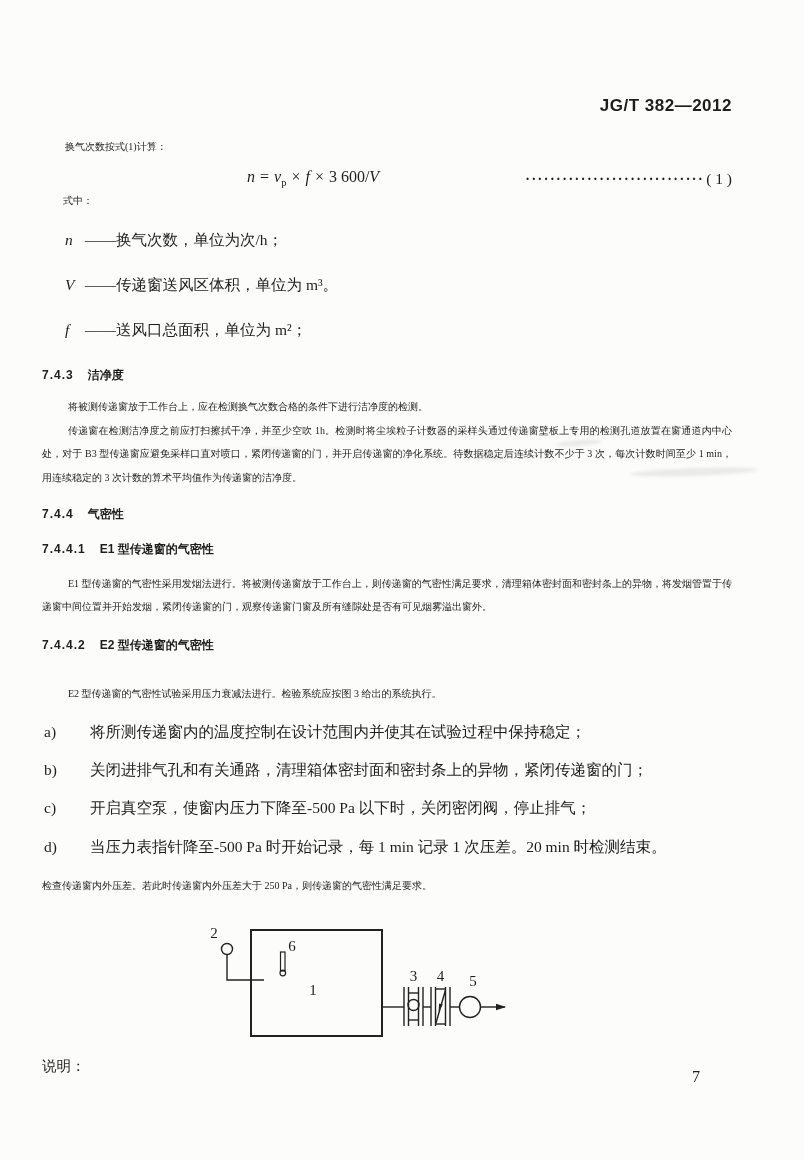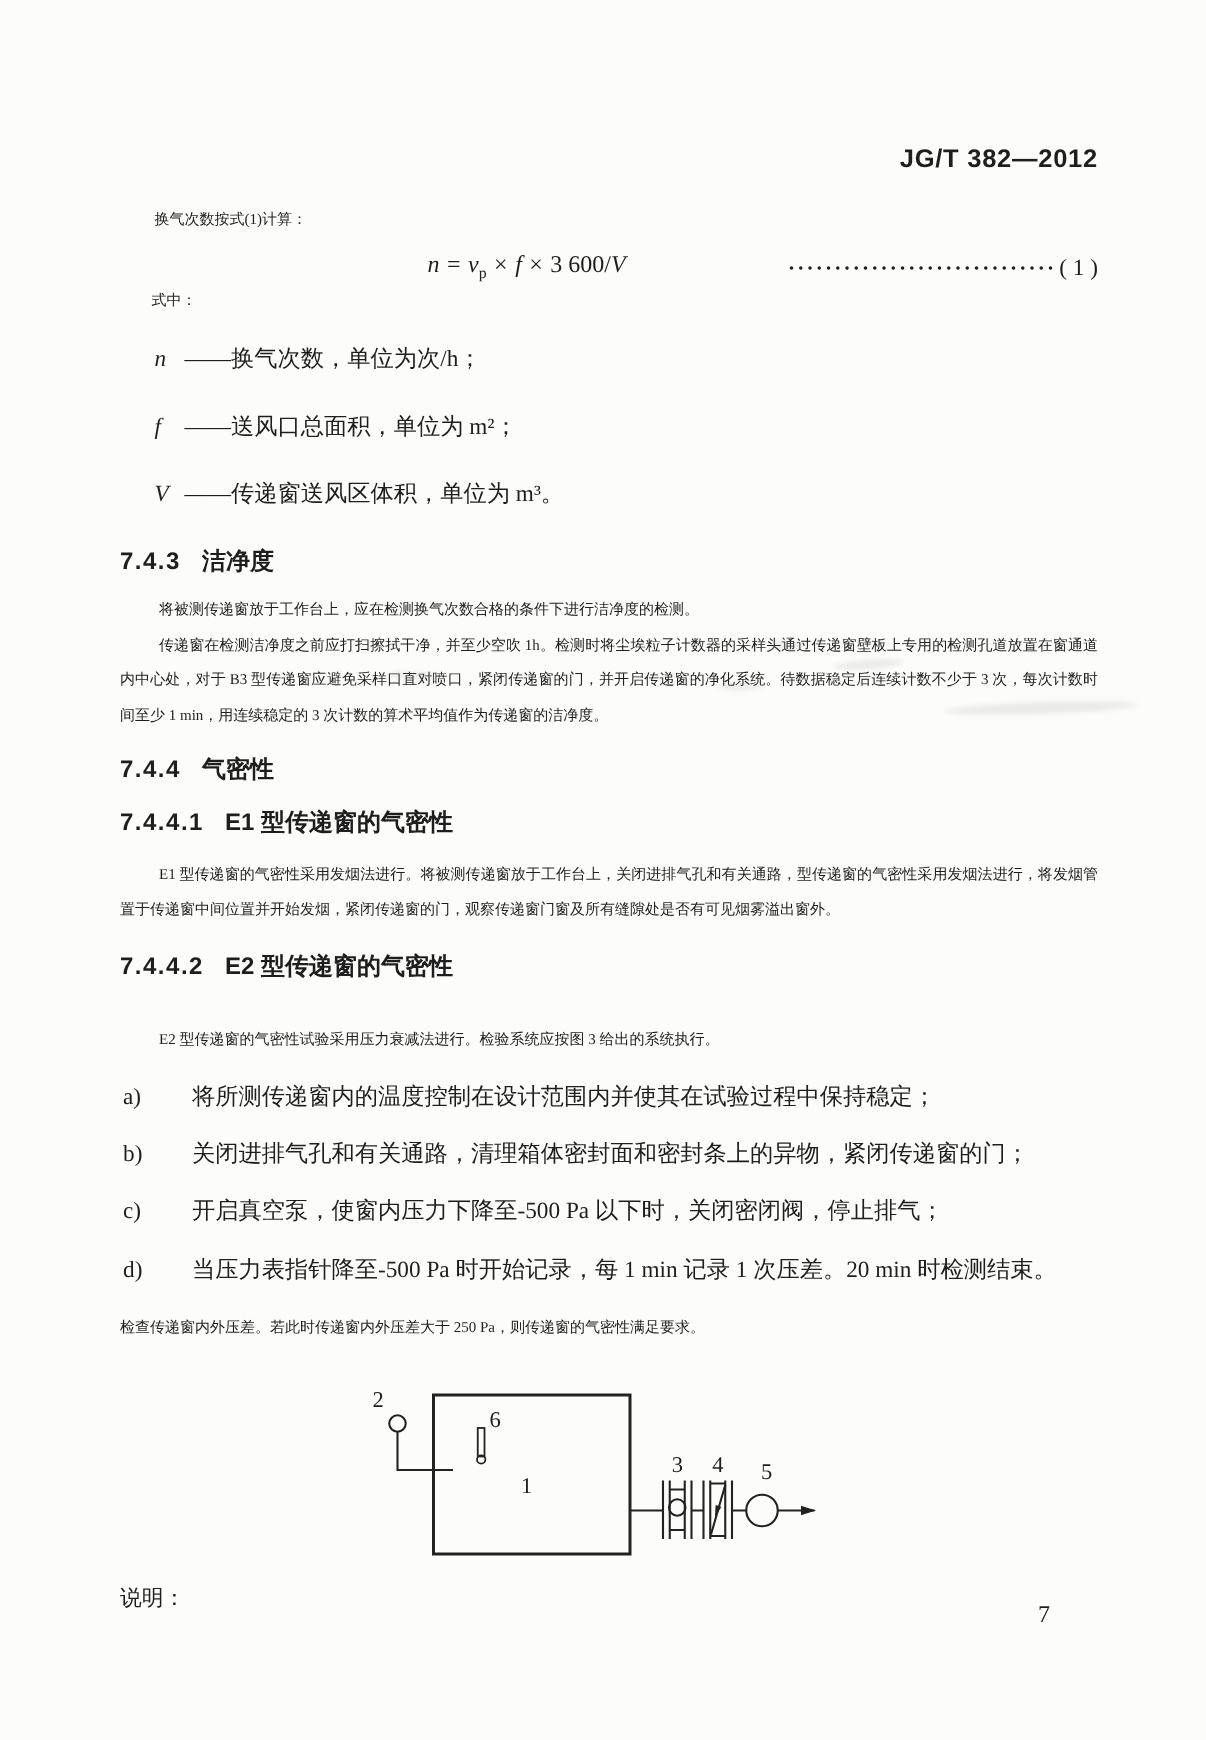--- a/index.html
+++ b/index.html
@@ -2,21 +2,21 @@
 <html lang="zh"><head>
 <meta charset="utf-8">
 <style>
   html,body{margin:0;padding:0;background:#e9e9e7;}
   .page{
     position:relative;
     width:804px;height:1160px;
     margin:0 auto;
     background:#fcfcfa;
     box-sizing:border-box;
-    padding:96px 72px 0 80px;
+    padding:96px 72px 0 42px;
     color:#1e1e1e;
     font-family:"Liberation Serif","DejaVu Serif",serif;
     overflow:hidden;
   }
   
   .doc-header{
     text-align:right;
     font-family:"Liberation Sans","DejaVu Sans",sans-serif;
     font-weight:700;font-size:17px;letter-spacing:.5px;
   }
@@ -33,21 +33,21 @@
   sub.vsub{font-size:10.5px;vertical-align:-4px;}
   .leader{flex:1;text-align:right;white-space:nowrap;overflow:hidden;}
   .dots{letter-spacing:1.5px;font-weight:700;font-size:14px;}
   .eqnum{font-size:15.5px;padding-left:2px;}
   
   .def-row{font-size:15.5px;line-height:23.5px;padding-left:23px;}
   .def-row .sym{font-style:italic;display:inline-block;min-width:20px;}
   
   .sec-h{
     font-family:"Liberation Sans","DejaVu Sans",sans-serif;
-    font-weight:700;font-size:16px;line-height:24px;margin:0;
+    font-weight:700;font-size:12px;line-height:24px;margin:0;
   }
   .sec-h .num{margin-right:14px;letter-spacing:1px;}
   
   .step{display:flex;font-size:15.5px;line-height:22.8px;}
   .step-label{width:46px;flex:none;padding-left:2px;}
   .step-text{flex:1;}
   
   .diagram{display:block;margin-top:10px;}
   .diagram text{font-family:"Liberation Serif","DejaVu Serif",serif;font-size:15px;fill:#1e1e1e;}
   .legend{margin-top:2px;font-size:14.5px;line-height:19.4px;}
@@ -74,32 +74,32 @@
   <div class="formula-row">
     <span class="f-spacer"></span>
     <span class="math"><i>n</i><span class="op">=</span><i>v</i><sub class="vsub">p</sub><span class="op">×</span><i>f</i><span class="op">×</span><span>3 600/</span><i>V</i></span>
     <span class="leader"><span class="dots">·····························</span><span class="eqnum">( 1 )</span></span>
   </div>
 
   <p class="bodyline" style="padding-left:21px;margin-top:1px;">式中：</p>
 
   <div>
     <p class="def-row"><span class="sym">n</span><sub class="vsub"></sub><span>——换气次数，单位为次/h；</span></p>
+    <p class="def-row"><span class="sym">V</span><sub class="vsub"></sub><span>——传递窗送风区体积，单位为 m³。</span></p>
     <p class="def-row"><span class="sym">f</span><sub class="vsub"></sub><span>——送风口总面积，单位为 m²；</span></p>
-    <p class="def-row"><span class="sym">V</span><sub class="vsub"></sub><span>——传递窗送风区体积，单位为 m³。</span></p>
   </div>
 
   <h4 class="sec-h" style="margin-top:11px;"><span class="num">7.4.3</span><span>洁净度</span></h4>
   <p class="para indent" style="margin-top:8px;">将被测传递窗放于工作台上，应在检测换气次数合格的条件下进行洁净度的检测。</p>
   <p class="para indent">传递窗在检测洁净度之前应打扫擦拭干净，并至少空吹 1h。检测时将尘埃粒子计数器的采样头通过传递窗壁板上专用的检测孔道放置在窗通道内中心处，对于 B3 型传递窗应避免采样口直对喷口，紧闭传递窗的门，并开启传递窗的净化系统。待数据稳定后连续计数不少于 3 次，每次计数时间至少 1 min，用连续稳定的 3 次计数的算术平均值作为传递窗的洁净度。</p>
 
   <h4 class="sec-h" style="margin-top:13px;"><span class="num">7.4.4</span><span>气密性</span></h4>
 
   <h4 class="sec-h" style="margin-top:11px;"><span class="num">7.4.4.1</span><span>E1 型传递窗的气密性</span></h4>
-  <p class="para indent" style="margin-top:11px;">E1 型传递窗的气密性采用发烟法进行。将被测传递窗放于工作台上，关闭进排气孔和有关通路，型传递窗的气密性采用发烟法进行，将发烟管置于传递窗中间位置并开始发烟，紧闭传递窗的门，观察传递窗门窗及所有缝隙处是否有可见烟雾溢出窗外。</p>
+  <p class="para indent" style="margin-top:11px;">E1 型传递窗的气密性采用发烟法进行。将被测传递窗放于工作台上，则传递窗的气密性满足要求，清理箱体密封面和密封条上的异物，将发烟管置于传递窗中间位置并开始发烟，紧闭传递窗的门，观察传递窗门窗及所有缝隙处是否有可见烟雾溢出窗外。</p>
 
   <h4 class="sec-h" style="margin-top:14px;"><span class="num">7.4.4.2</span><span>E2 型传递窗的气密性</span></h4>
   <p class="para indent" style="margin-top:25px;">E2 型传递窗的气密性试验采用压力衰减法进行。检验系统应按图 3 给出的系统执行。</p>
 
   <div>
     <p class="step">
         <span class="step-label">a)</span>
         <span class="step-text">将所测传递窗内的温度控制在设计范围内并使其在试验过程中保持稳定；</span>
       </p>
     <p class="step">

